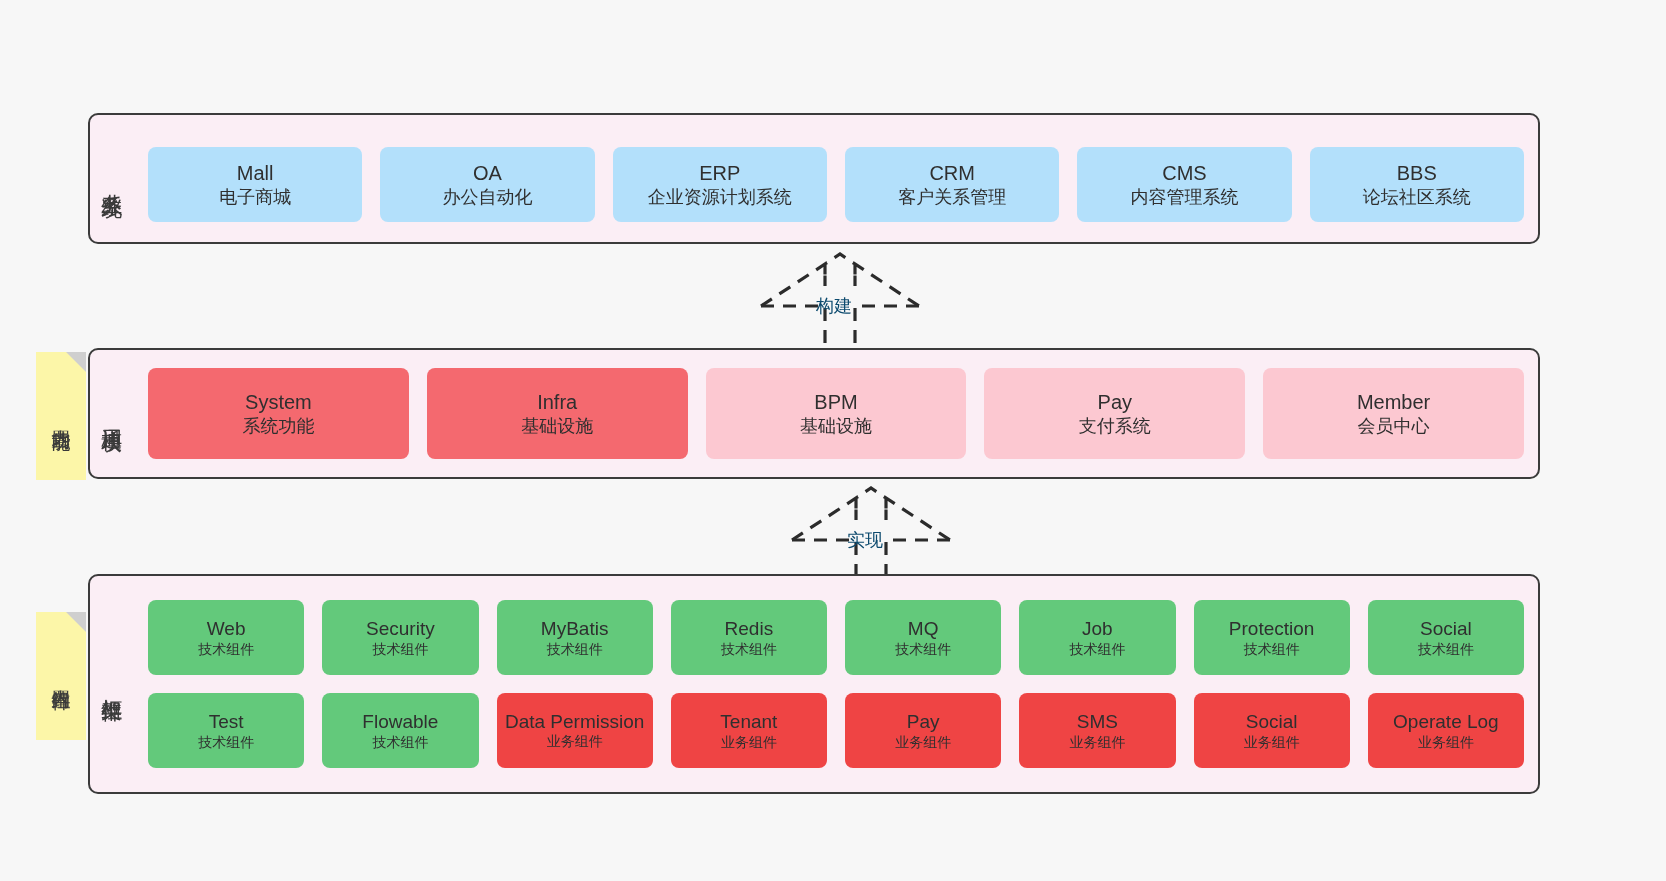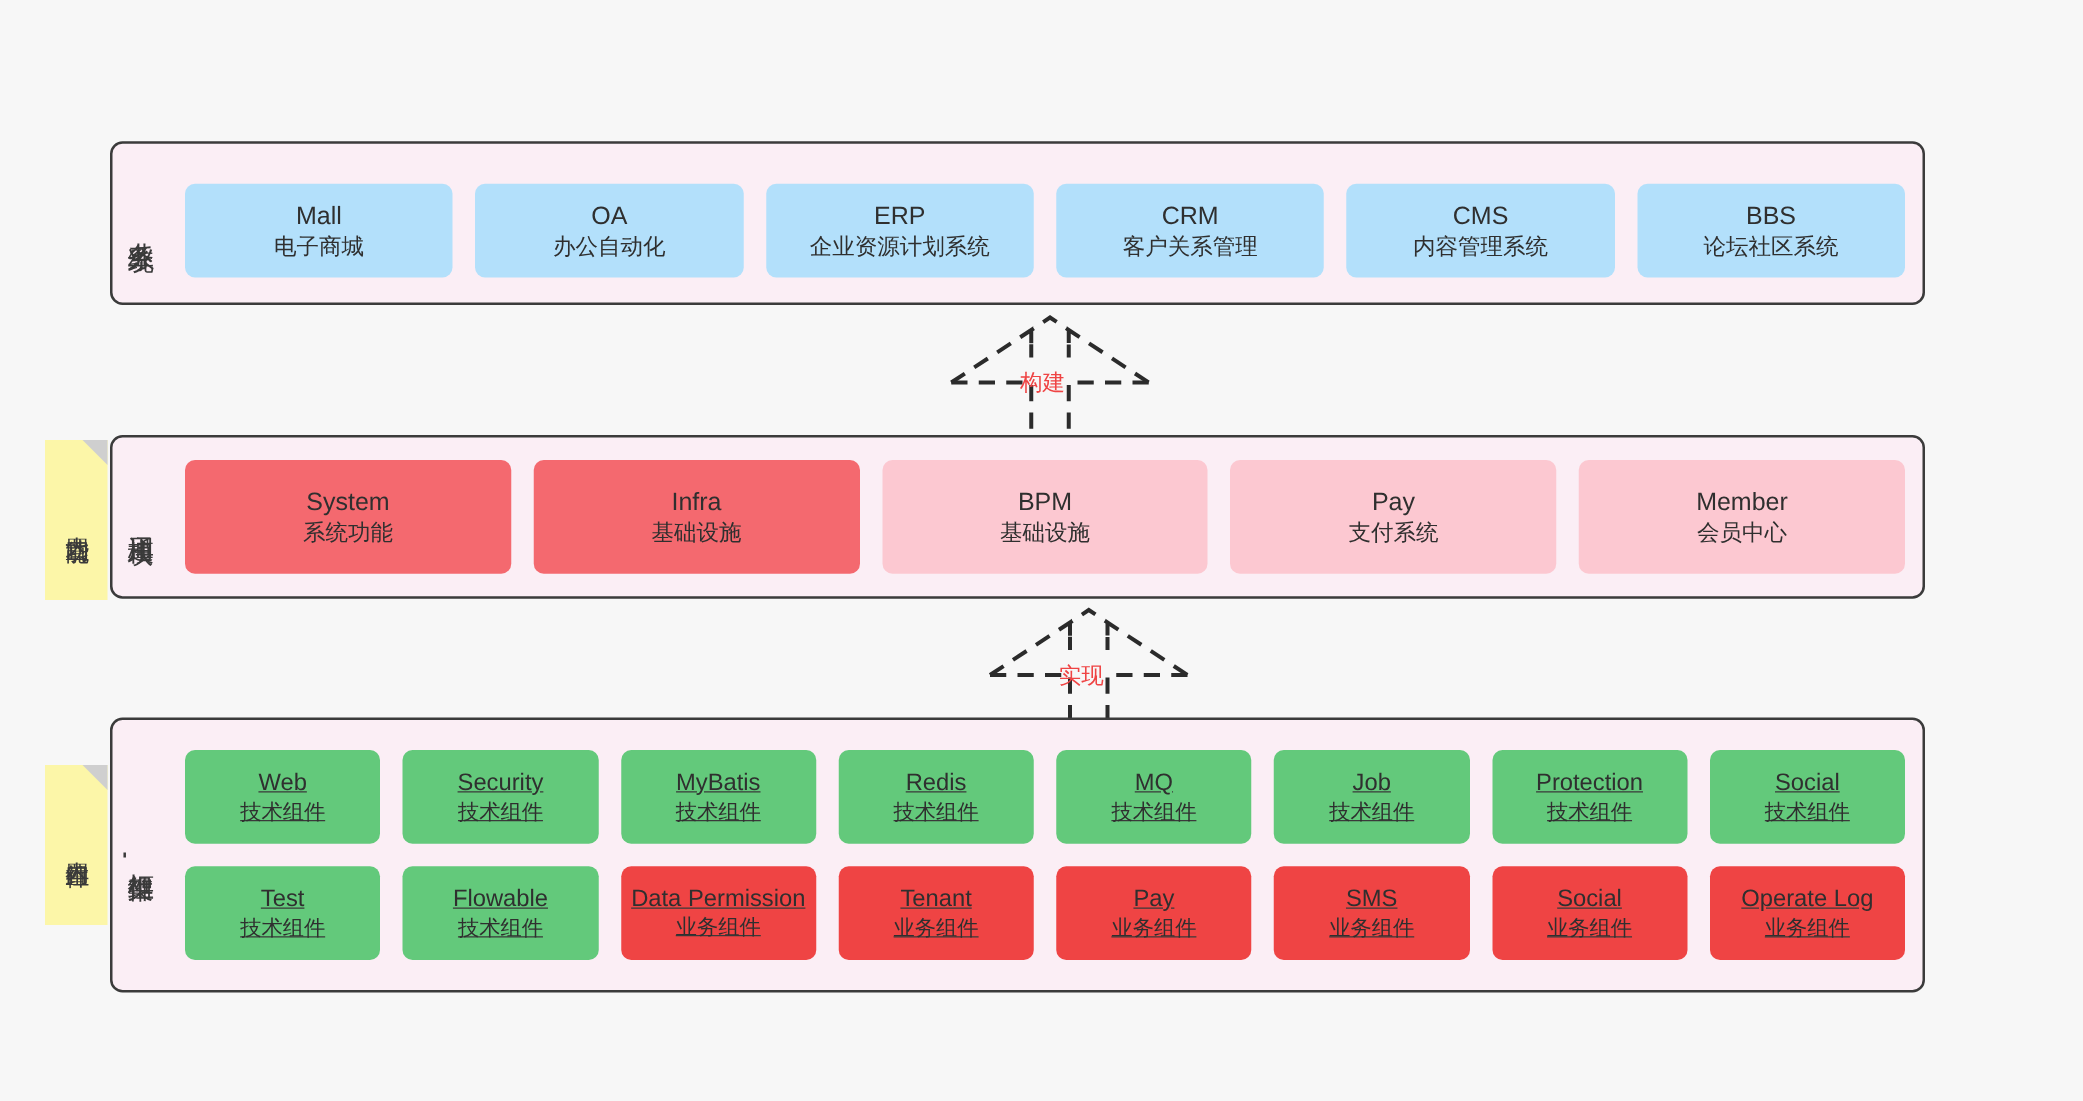--- a/index.html
+++ b/index.html
@@ -74,26 +74,26 @@
   
   #layer-business { left: 88px; top: 113px; width: 1452px; height: 131px; }
   #layer-business .layer-body { padding-top: 12px; }
   #layer-business .cell { height: 75px; background: #b3e0fb; }
 
   #layer-modules { left: 88px; top: 348px; width: 1452px; height: 131px; }
   #layer-modules .cell { height: 91px; }
   .cell.red { background: #f4696f; }
   .cell.pink { background: #fcc8d1; }
 
-  #layer-framework { left: 88px; top: 574px; width: 1452px; height: 220px; text-decoration: underline; }
+  #layer-framework { left: 88px; top: 574px; width: 1452px; height: 220px; }
   #layer-framework .cell { height: 75px; }
   .cell.green { background: #63c97b; }
   .cell.lightgreen { background: #ef4444; }
   #layer-framework .cell .t1 { font-size: 19px; }
-  #layer-framework .cell .t2 { font-size: 17px; }
+  #layer-framework .cell .t2 { font-size: 14px; }
   #layer-framework .cell.multi .t1 { line-height: 1.15; }
 
   
   .sticky {
     position: absolute;
     box-sizing: border-box;
     width: 50px;
     background: #fcf6a8;
     color: #3a3a3a;
     font-size: 19px;
@@ -123,21 +123,21 @@
     position: absolute;
     width: 170px;
     height: 92px;
   }
   #arrow-build { left: 755px; top: 258px; }
   #arrow-impl  { left: 786px; top: 492px; }
   .arrow svg { display: block; overflow: visible; }
   .arrow-label {
     position: absolute;
     font-size: 18px;
-    color: #ef4444;
+    color: #0c4a6e;
     background: transparent;
     white-space: nowrap;
   }
   #arrow-build .arrow-label { left: 61px; top: 36px; }
   #arrow-impl  .arrow-label { left: 61px; top: 36px; }
 </style>
 </head>
 <body>
 
 <div class="canvas">

